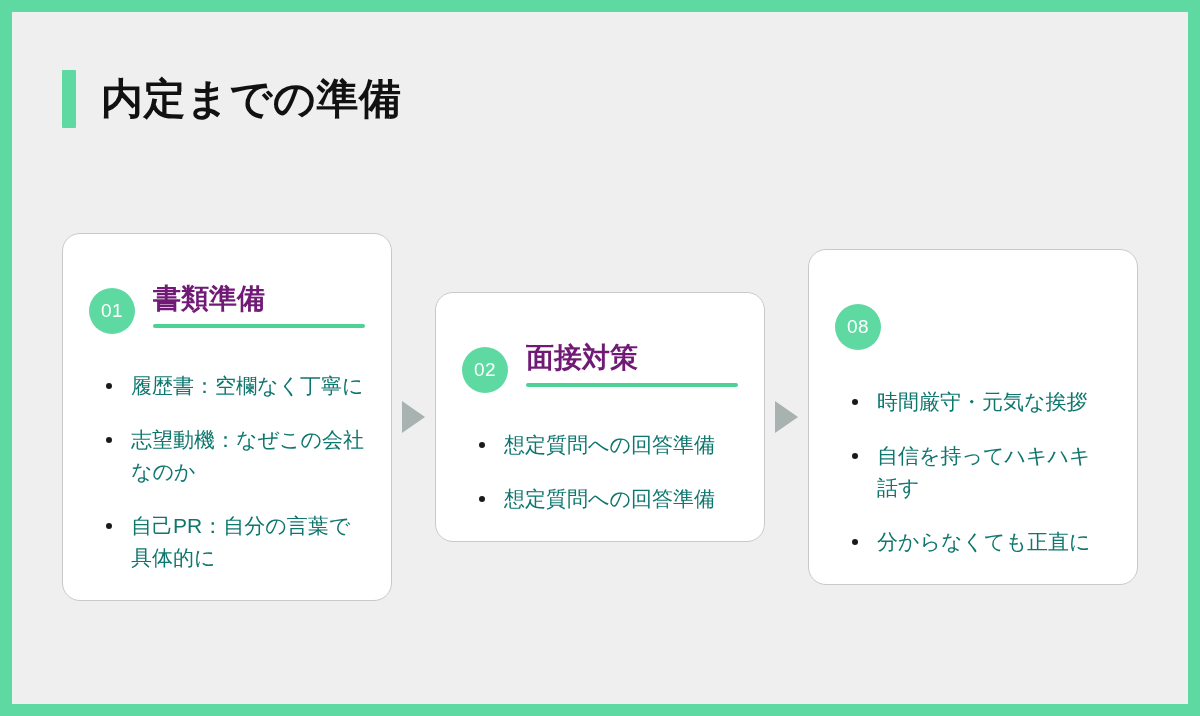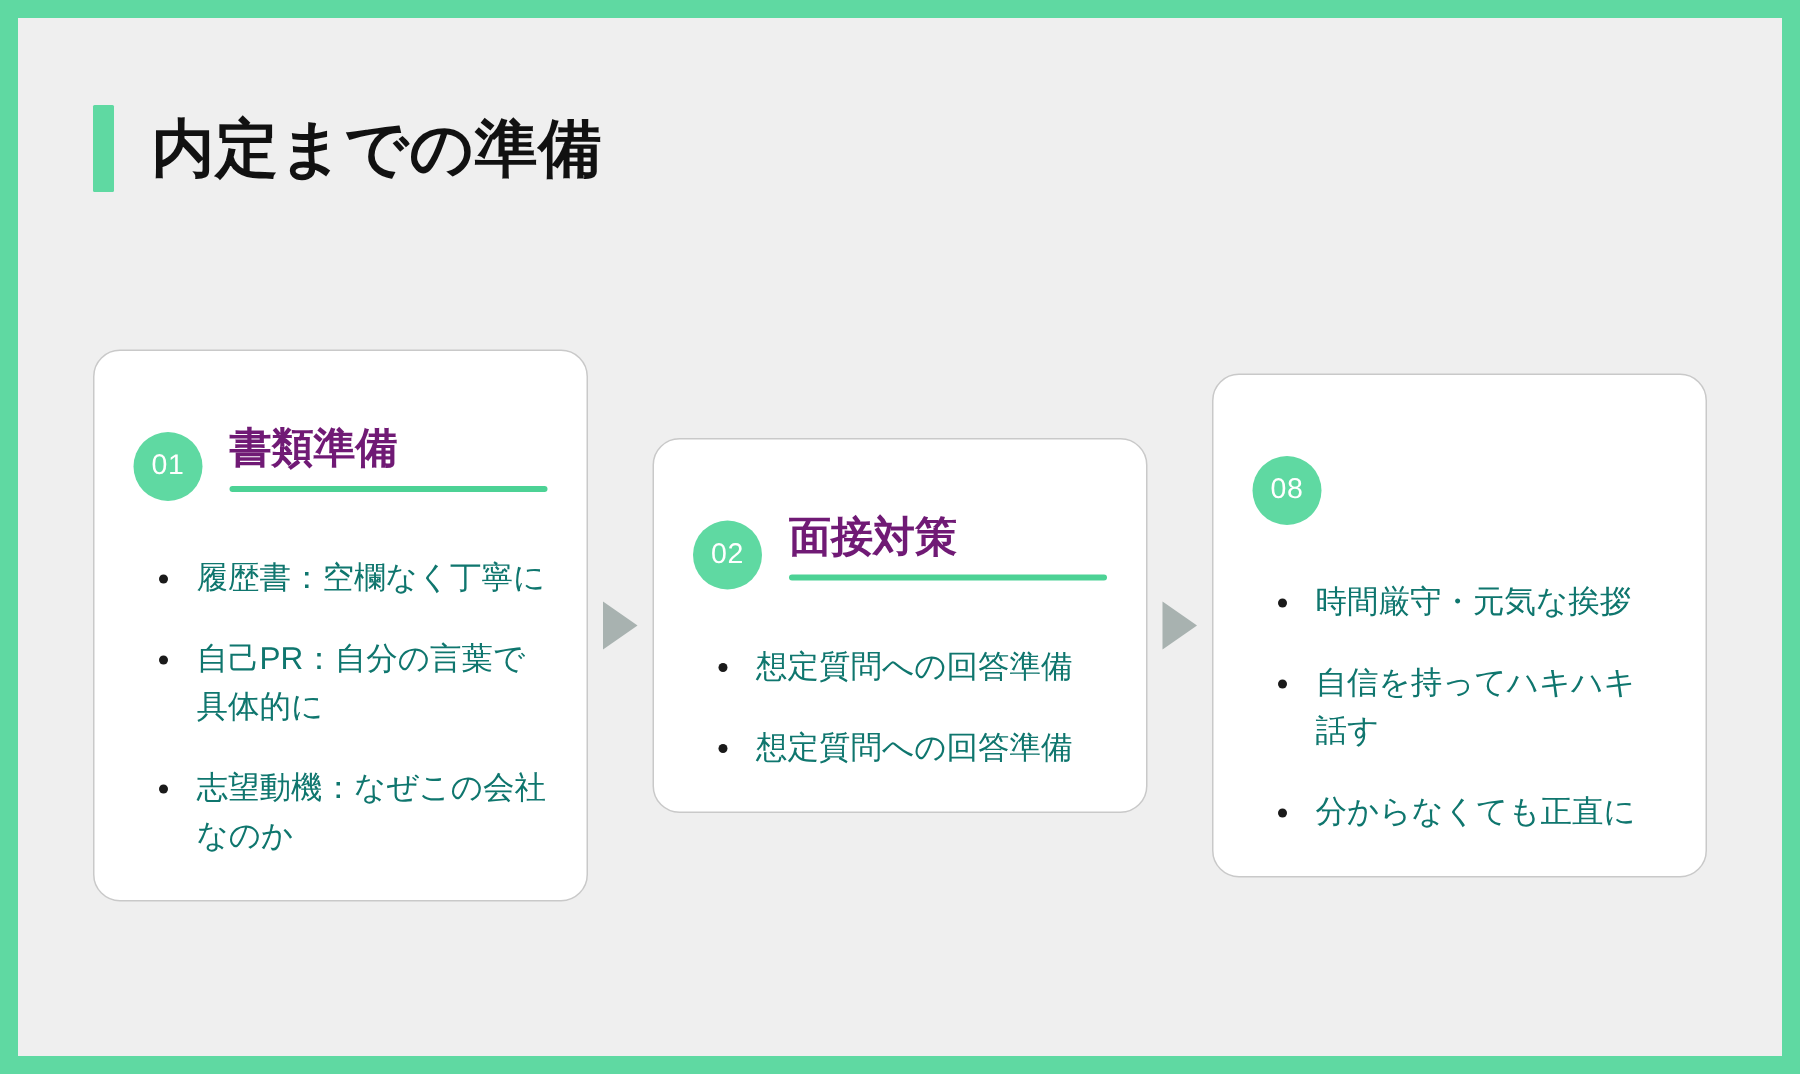--- a/index.html
+++ b/index.html
@@ -177,22 +177,22 @@
       <div class="card">
         <div class="card-head">
           <div class="badge">01</div>
           <div class="head-right">
             <div class="card-title">書類準備</div>
             <div class="title-underline"></div>
           </div>
         </div>
         <ul class="bullets">
           <li class="bullet">履歴書：空欄なく丁寧に</li>
+          <li class="bullet">志望動機：なぜこの会社なのか</li>
           <li class="bullet">自己PR：自分の言葉で具体的に</li>
-          <li class="bullet">志望動機：なぜこの会社なのか</li>
         </ul>
       </div>
 
       <div class="connector">
         <span class="arrow"></span>
       </div>
 
       <div class="card">
         <div class="card-head">
           <div class="badge">02</div>

